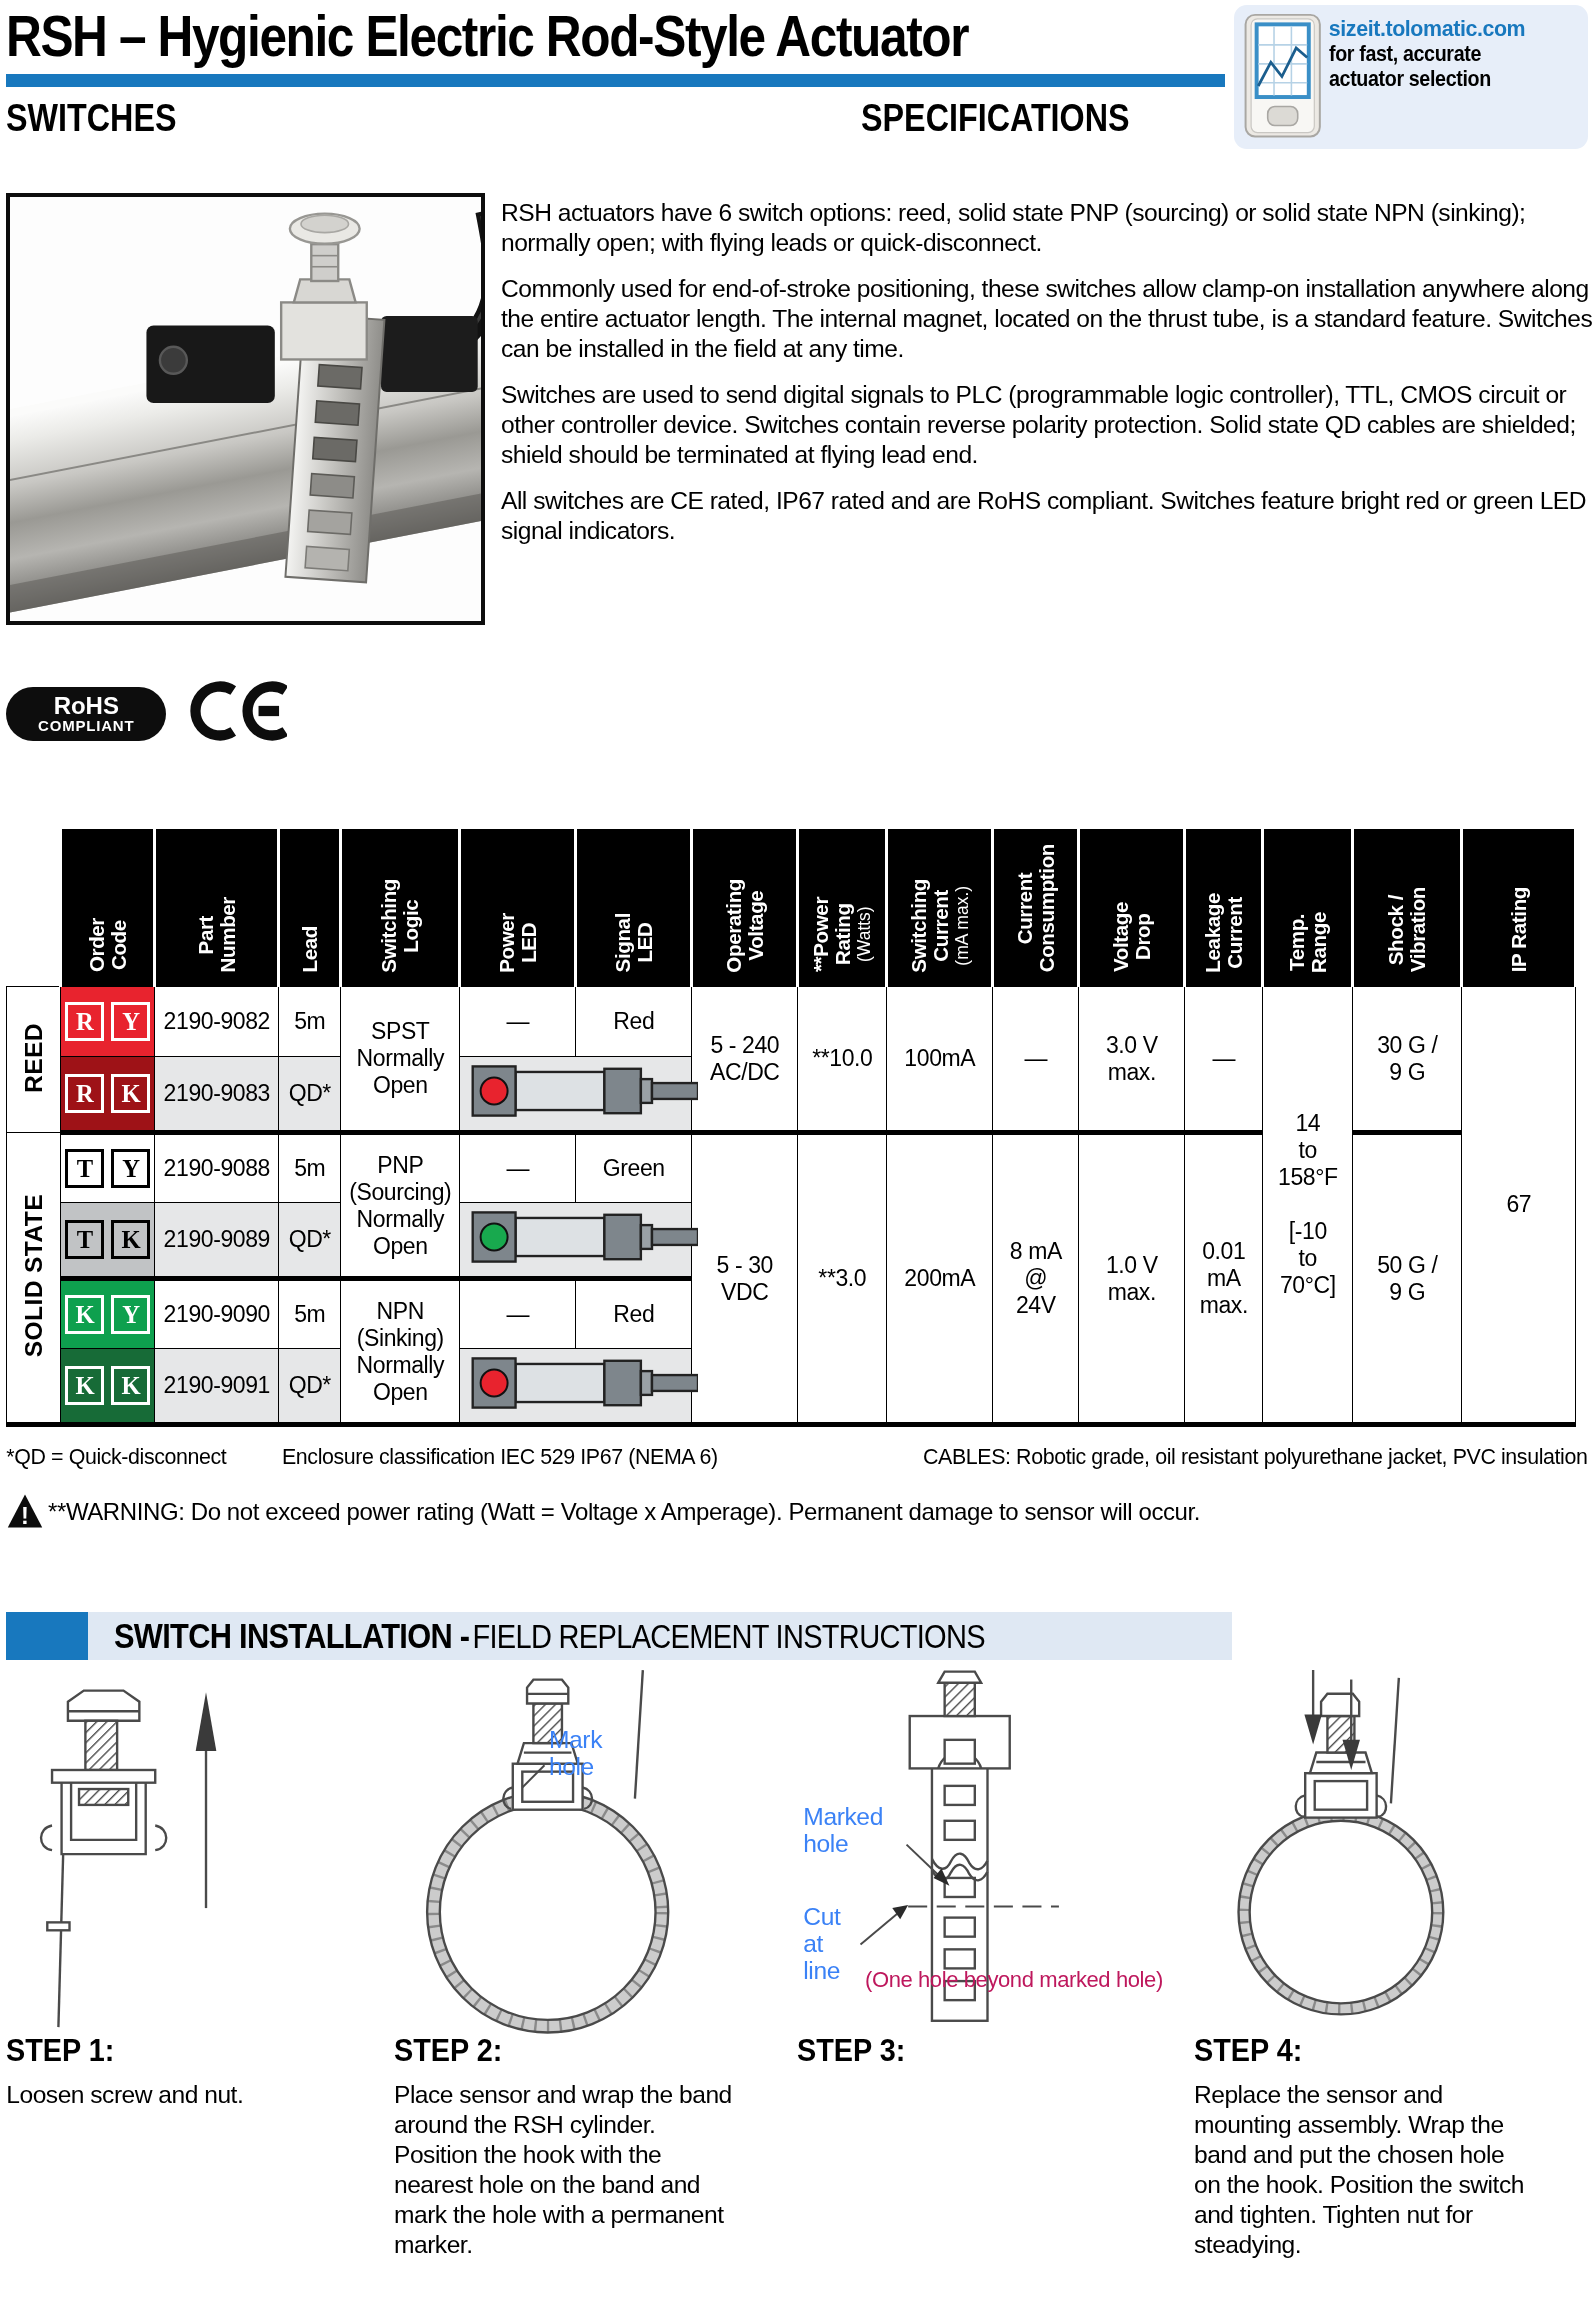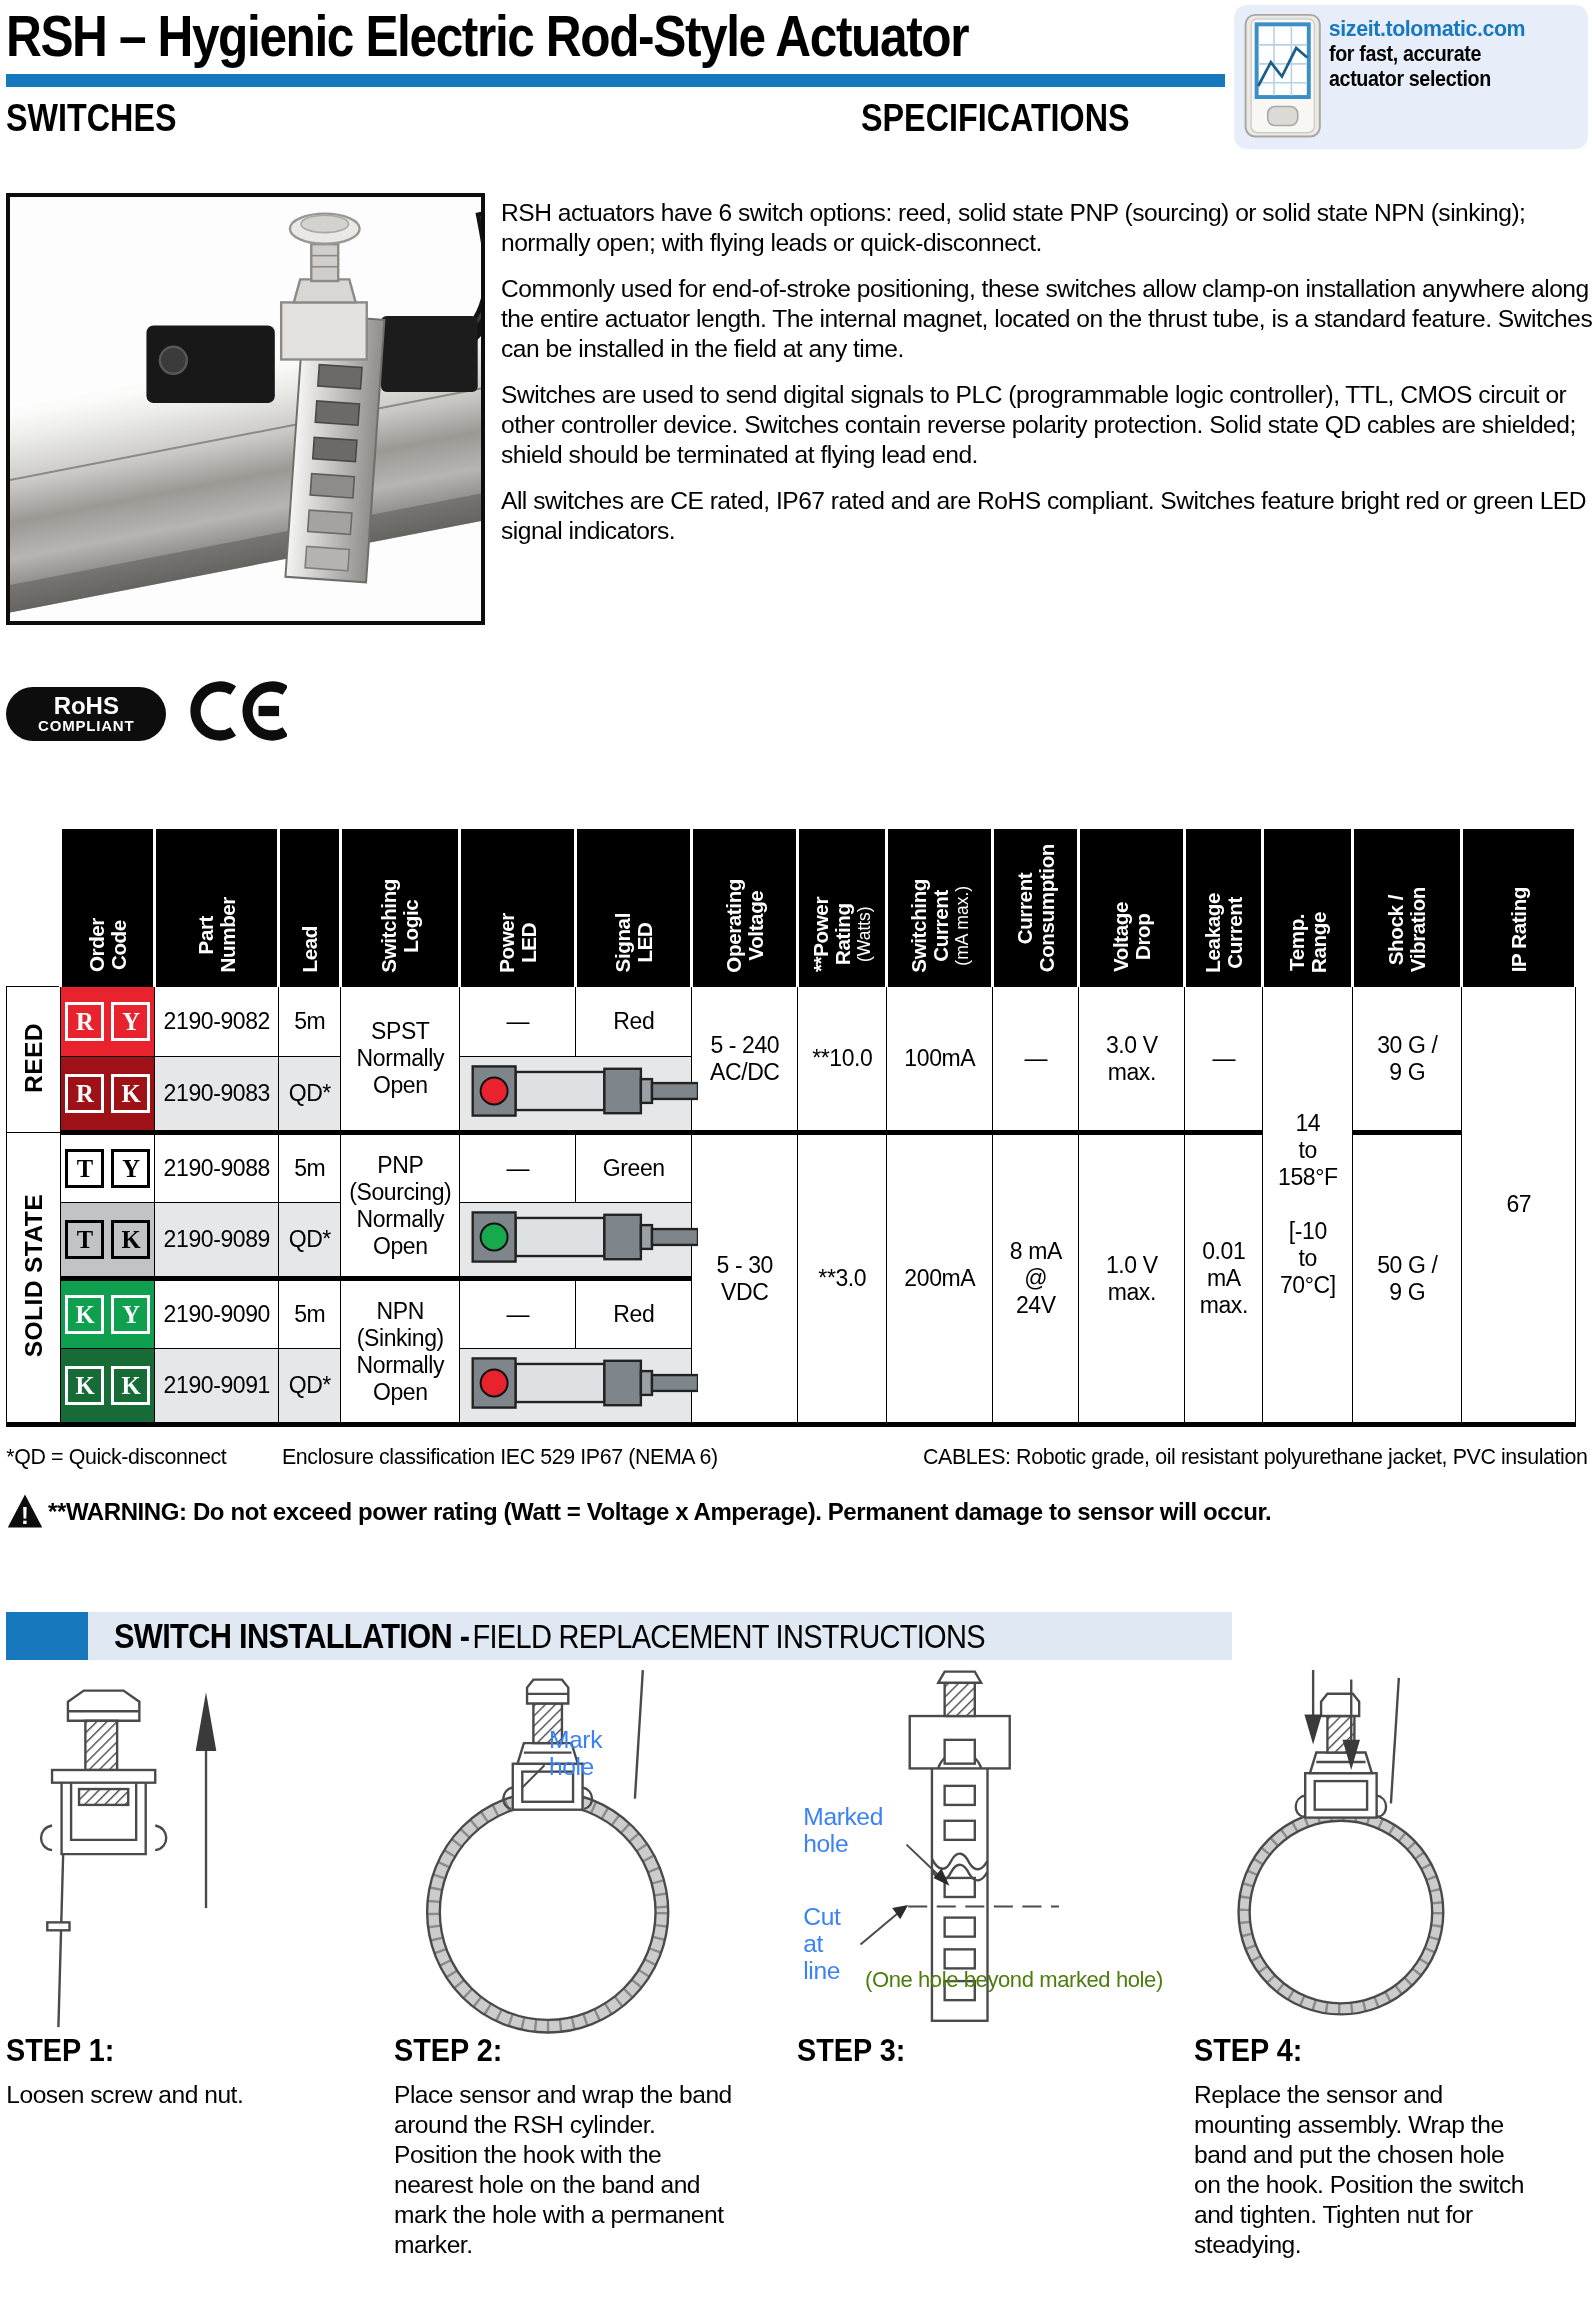--- a/index.html
+++ b/index.html
@@ -69,32 +69,32 @@
   .badge{display:flex;justify-content:center;gap:7.1px;}
   .badge .box{
     width:33px;height:33px;border:3.2px solid currentColor;display:flex;align-items:center;justify-content:center;
     font-family:"Liberation Serif",serif;font-weight:bold;font-size:24.6px;
   }
   td.illus{padding:0;}
 
   
   .fnote{top:1445px;font-size:21.4px;letter-spacing:-0.4px;}
   .warn-icon{left:6.3px;top:1493px;}
-  .warn-text{left:48px;top:1498px;font-size:24px;letter-spacing:-0.4px;font-weight:bold;}
+  .warn-text{left:48px;top:1498px;font-size:24px;letter-spacing:-0.4px;}
 
   
   .sect-band{left:6.3px;top:1612px;width:1226px;height:48px;background:#dfe8f3;display:flex;align-items:center;}
   .sect-sq{width:82px;height:48px;background:#1878be;flex:0 0 auto;}
   .sect-head{margin-left:25.4px;white-space:nowrap;transform:scaleX(.88);transform-origin:left center;}
   .sect-head .b{font-size:35px;font-weight:bold;letter-spacing:-0.8px;}
   .sect-head .r{font-size:33px;font-weight:normal;letter-spacing:-0.8px;}
 
   .diagram{top:1670px;height:373px;}
   .dlabel{position:absolute;font-size:24.6px;line-height:27px;color:#3b82f6;white-space:pre-line;letter-spacing:-0.4px;}
-  .dnote{position:absolute;font-size:22px;color:#4d7c0f;letter-spacing:-0.4px;white-space:nowrap;}
+  .dnote{position:absolute;font-size:22px;color:#be185d;letter-spacing:-0.4px;white-space:nowrap;}
 
   .step{top:2032px;}
   .step .slabel{font-size:32px;font-weight:bold;transform:scaleX(.9);transform-origin:left top;white-space:nowrap;}
   .step .stext{margin-top:11px;font-size:24.6px;line-height:30px;letter-spacing:-0.5px;}
 </style>
 </head>
 <body>
 
 <svg width="0" height="0" style="position:absolute" aria-hidden="true">
   <defs>

